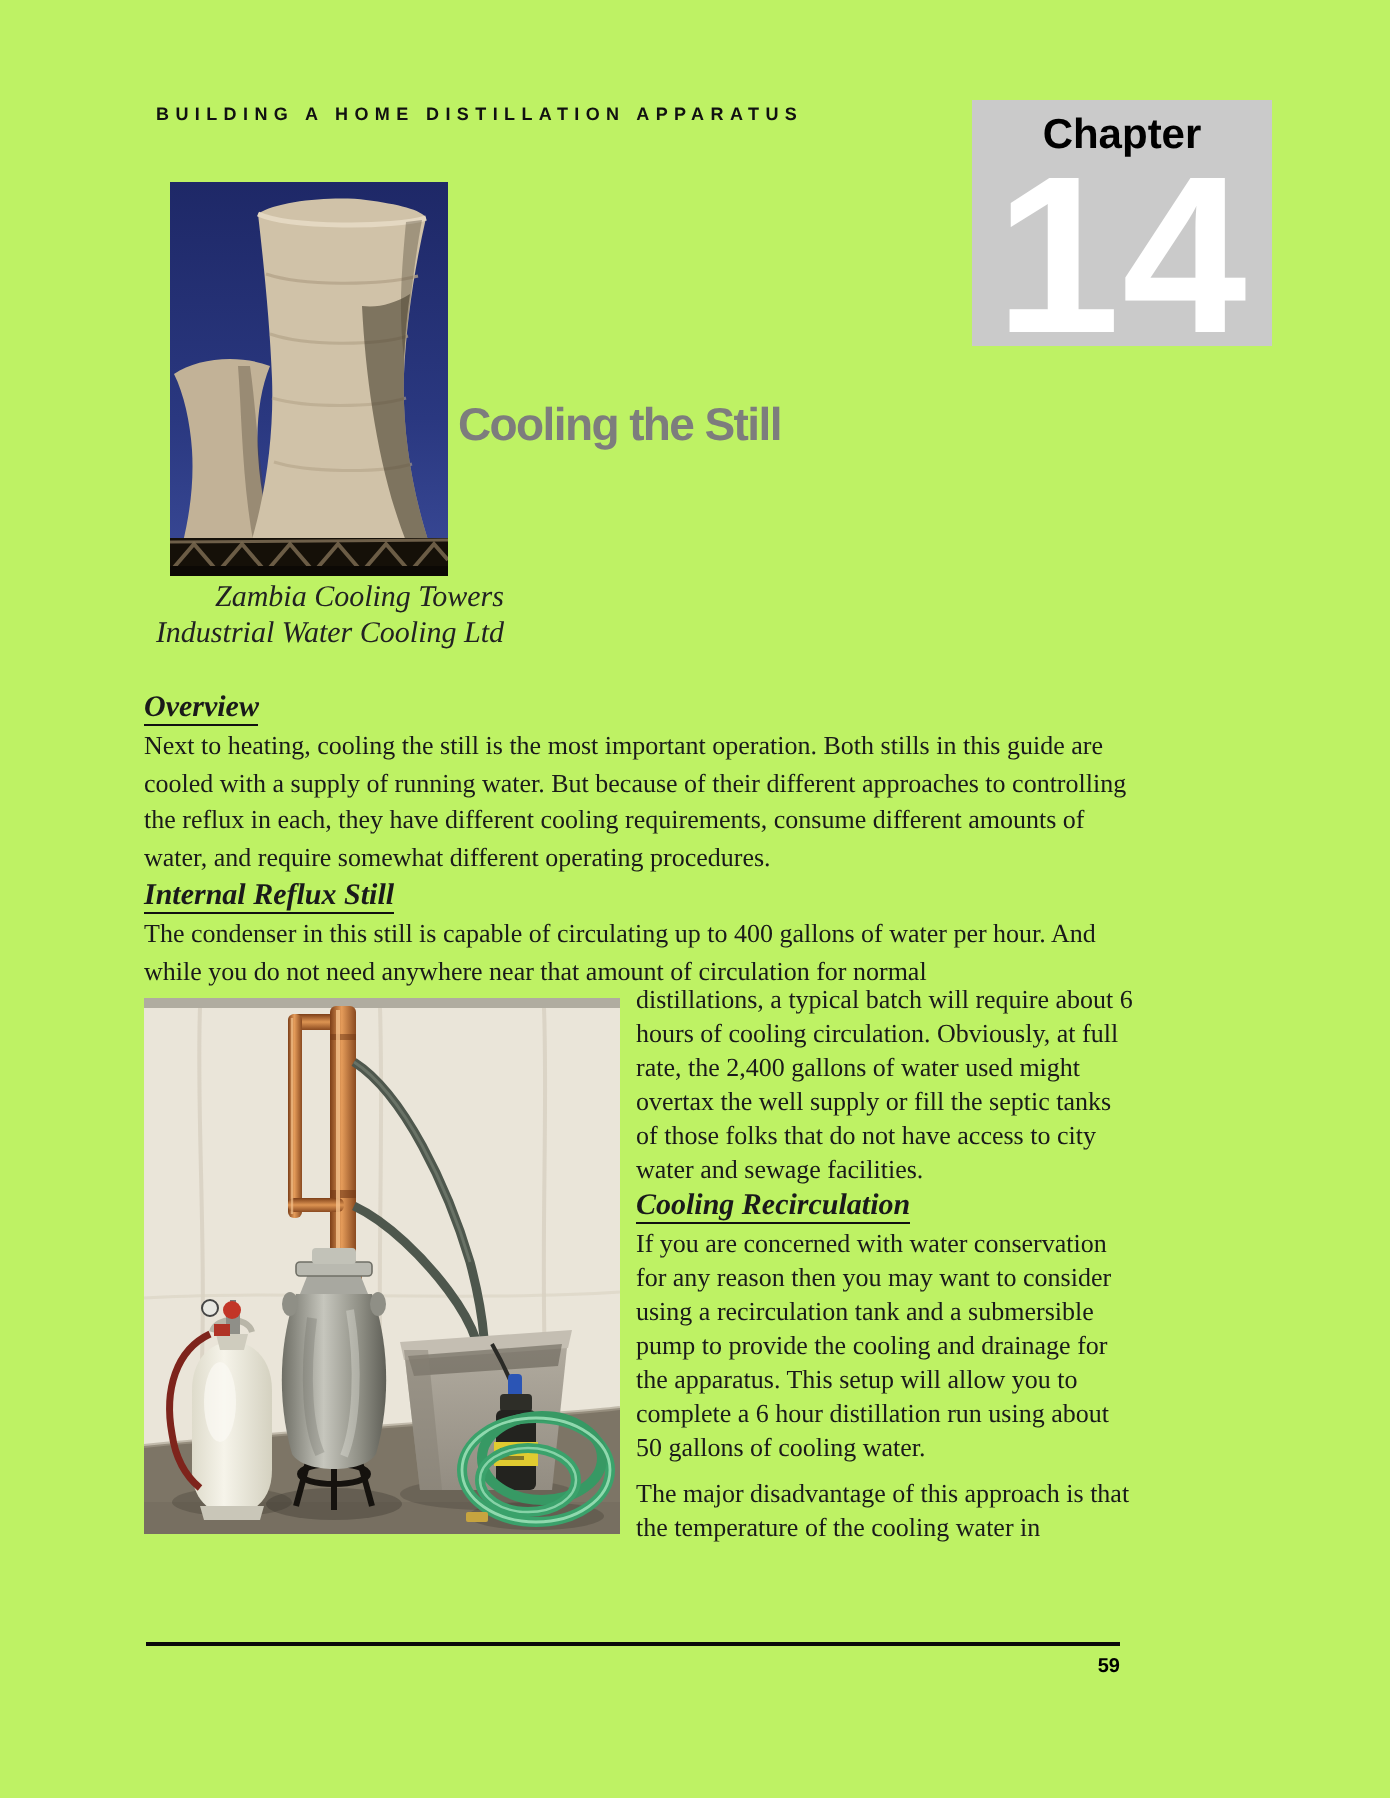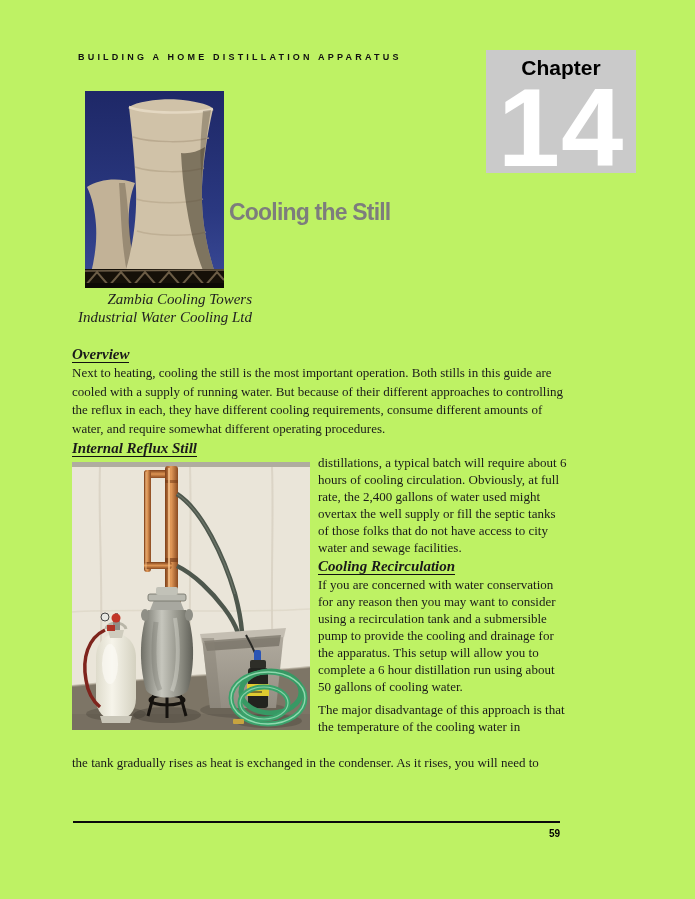--- a/index.html
+++ b/index.html
@@ -96,20 +96,21 @@
 Industrial Water Cooling Ltd</div>
 
   <div class="page-title">Cooling the Still</div>
 
   <div class="body-flow">
 
     <h3 class="sec"><span class="u">Overview</span></h3>
     <p>Next to heating, cooling the still is the most important operation. Both stills in this guide are cooled with a supply of running water. But because of their different approaches to controlling the reflux in each, they have different cooling requirements, consume different amounts of water, and require somewhat different operating procedures.</p>
 
     <h3 class="sec mt8"><span class="u">Internal Reflux Still</span></h3>
+    <p>The condenser in this still is capable of circulating up to 400 gallons of water per hour. And while you do not need anywhere near that amount of circulation for normal</p>
 
     <div class="media-row">
 
       <svg class="apparatus-photo" viewBox="0 0 238 268" xmlns="http://www.w3.org/2000/svg">
         <defs>
           <linearGradient id="copperX" x1="0" y1="0" x2="1" y2="0">
             <stop offset="0" stop-color="#7d3f18"></stop>
               <stop offset="0.45" stop-color="#e59c5a"></stop>
               <stop offset="1" stop-color="#8a4a20"></stop>
           </linearGradient>
@@ -212,20 +213,19 @@
       </svg>
 
       <div class="right-col">
         <p>distillations, a typical batch will require about 6 hours of cooling circulation. Obviously, at full rate, the 2,400 gallons of water used might overtax the well supply or fill the septic tanks of those folks that do not have access to city water and sewage facilities.</p>
         <h3 class="sec"><span class="u">Cooling Recirculation</span></h3>
         <p>If you are concerned with water conservation for any reason then you may want to consider using a recirculation tank and a submersible pump to provide the cooling and drainage for the apparatus.  This setup will allow you to complete a 6 hour distillation run using about 50 gallons of cooling water.</p>
         <div class="gap"></div>
         <p>The major disadvantage of this approach is that the temperature of the cooling water in</p>
       </div>
 
-      <p class="below-photo">the tank gradually rises as heat is exchanged in the condenser.  As it rises, you will need to</p>
     </div>
   </div>
 
   <div class="footer-rule"></div>
   <div class="page-number">59</div>
 
 </div>
 
 </body></html>

